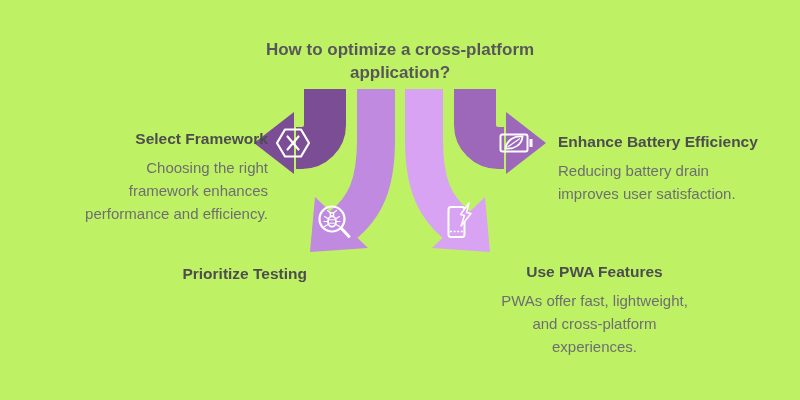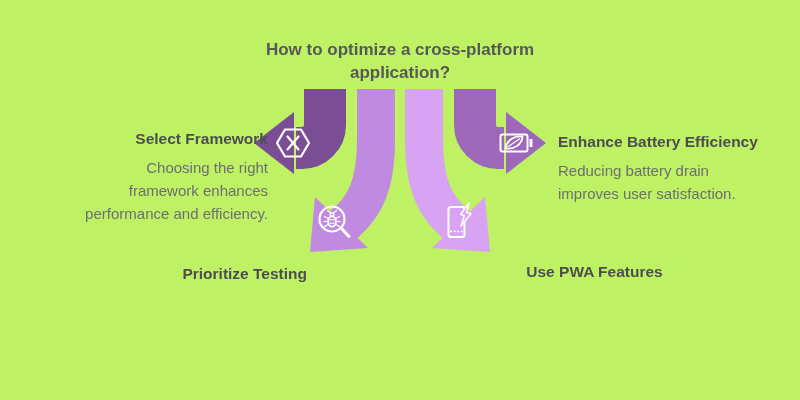--- a/index.html
+++ b/index.html
@@ -82,15 +82,16 @@
     <h2>Select Framework</h2>
     <p>Choosing the right framework enhances performance and efficiency.</p>
   </section>
 
   <section class="block s3">
     <h2>Prioritize Testing</h2>
   </section>
 
   <section class="block s4">
     <h2>Use PWA Features</h2>
+    <p>PWAs offer fast, lightweight, and cross-platform experiences.</p>
   </section>
 
 </div>
 
 </body></html>

